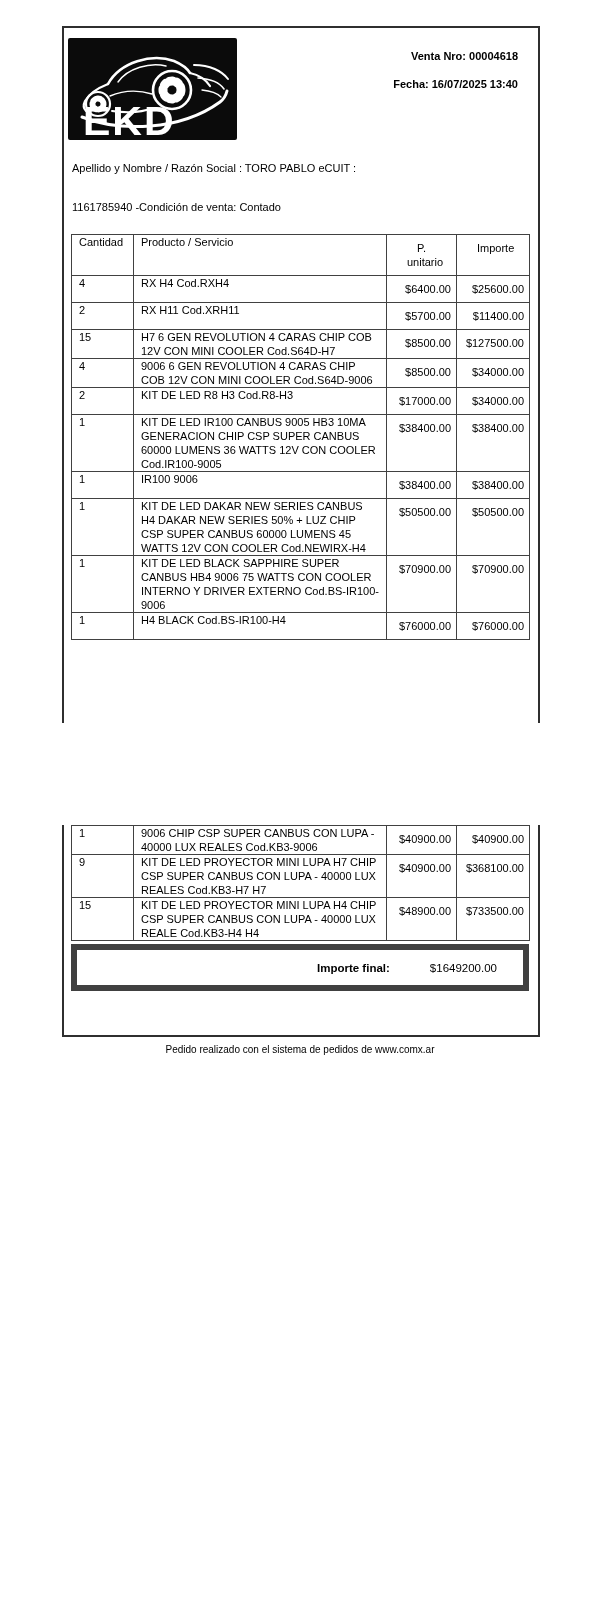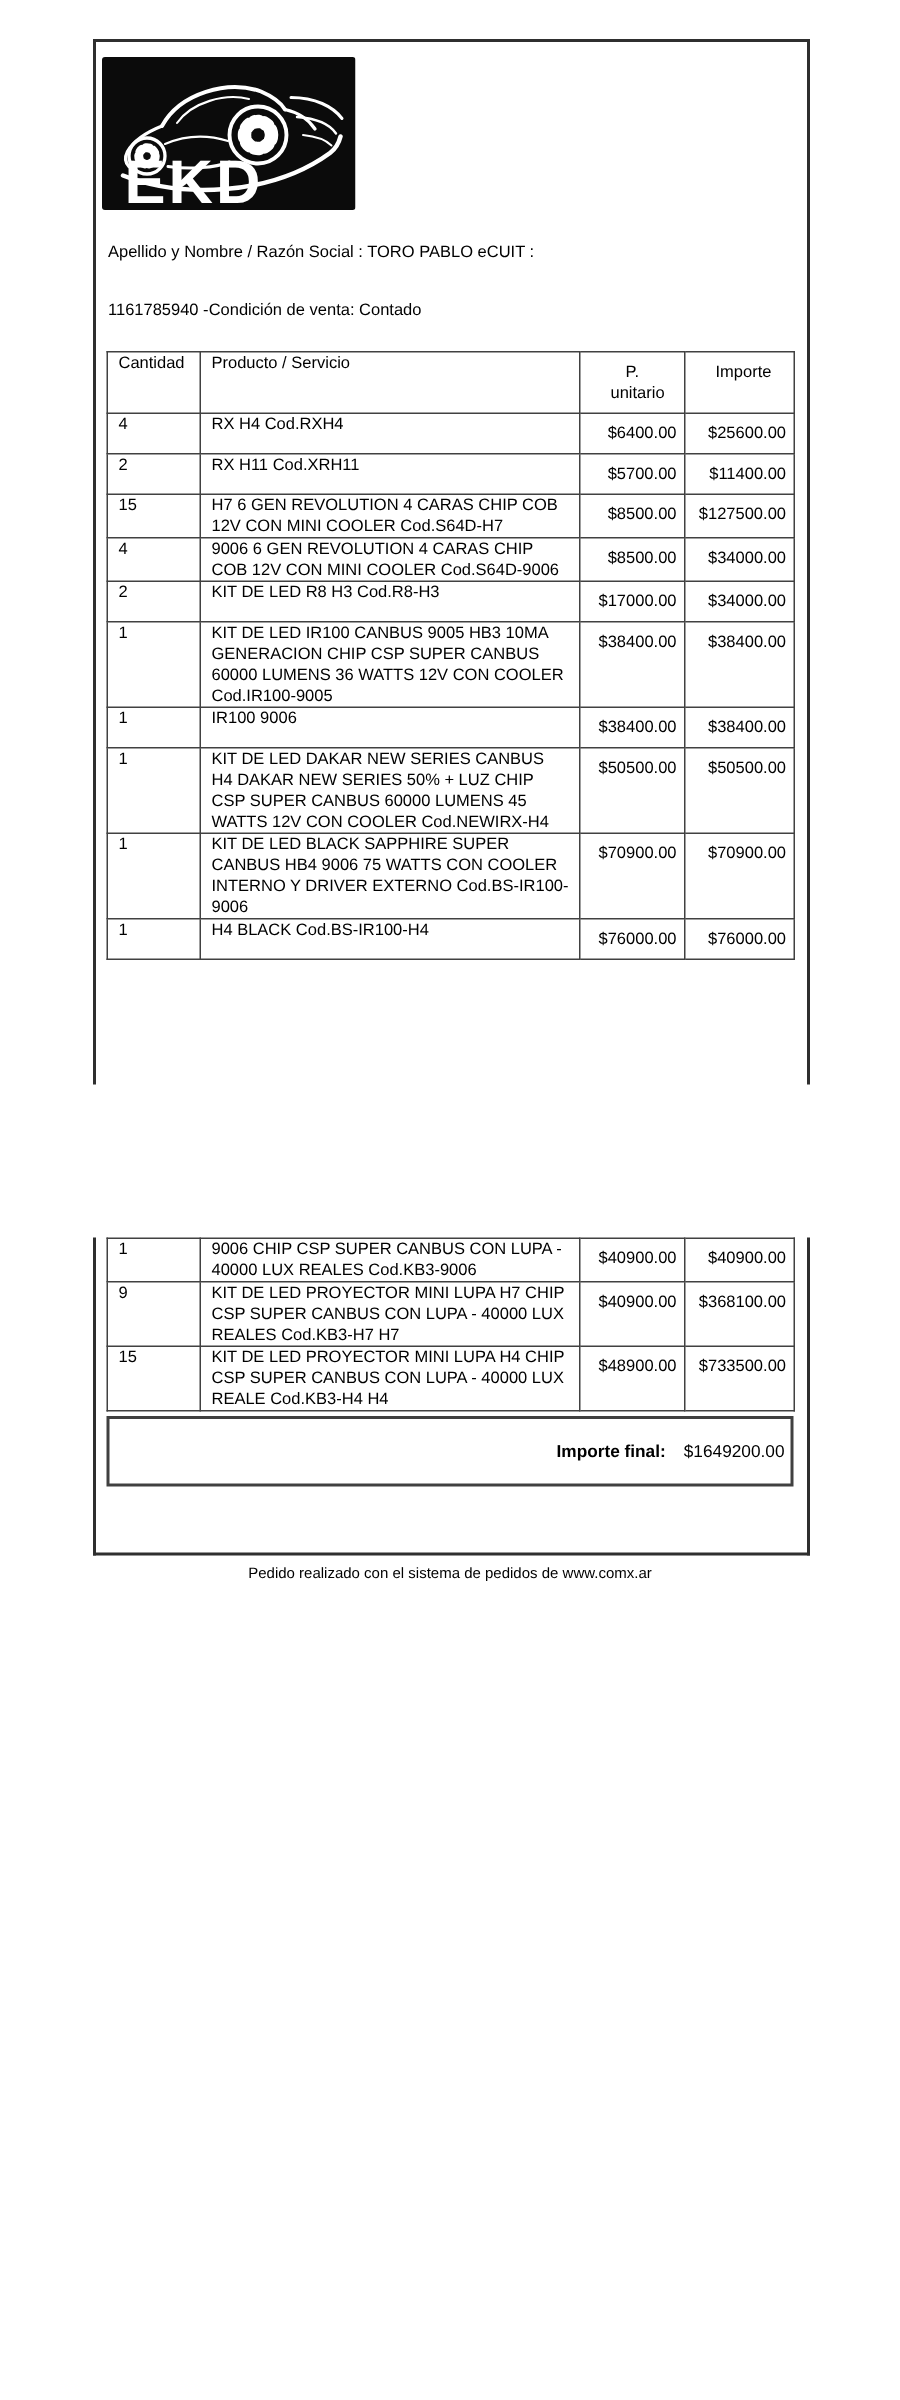--- a/index.html
+++ b/index.html
@@ -52,24 +52,24 @@
     line-height:14px;
     font-weight:normal;
     text-align:left;
     overflow:hidden;
   }
   table.items th.c-unit, table.items th.c-amount{text-align:center;padding:6px 20px;}
   table.items td.price{text-align:right;padding:6px 5px;}
   .total-box{
     width:458px;height:47px;box-sizing:border-box;
     margin-top:3px;
-    border:2px solid #404040;
+    border:6px solid #404040;
     display:flex;align-items:center;justify-content:flex-end;
-    padding-right:4px;
-    font-size:11.5px;line-height:14px;
+    padding-right:26px;
+    font-size:11.5px;line-height:14px;gap:28px;
   }
   .total-box .t-label{font-weight:bold;}
   .total-box .t-value{font-weight:normal;margin-left:12px;}
   .footer{
     position:absolute;top:1044px;left:0;width:600px;
     text-align:center;font-size:10px;color:#000;
   }
 </style>
 </head>
 <body>
@@ -102,20 +102,24 @@
           <circle cx="104" cy="52" r="19" stroke-width="2.6"></circle>
           <circle cx="104" cy="52" r="9" stroke-width="9" stroke-dasharray="3.2 3.4"></circle>
 
           <circle cx="30" cy="66" r="12" stroke-width="2.2"></circle>
           <circle cx="30" cy="66" r="5.5" stroke-width="6" stroke-dasharray="2.4 2.6"></circle>
         </g>
         <text x="15" y="97" font-family="Liberation Sans, sans-serif" font-size="41" font-weight="bold" letter-spacing="2" fill="#ffffff">EKD</text>
       </svg>
     </div>
 
+    <div class="sale-meta">
+      <div class="meta-line">Venta Nro: 00004618</div>
+      <div class="meta-line">Fecha: 16/07/2025 13:40</div>
+    </div>
 
     <div class="cust cust1">
       <span>Apellido y Nombre / Razón Social : TORO PABLO e</span>
       <span>CUIT :</span>
     </div>
     <div class="cust cust2">
       <span>1161785940 -</span>
       <span>Condición de venta: Contado</span>
     </div>
 

